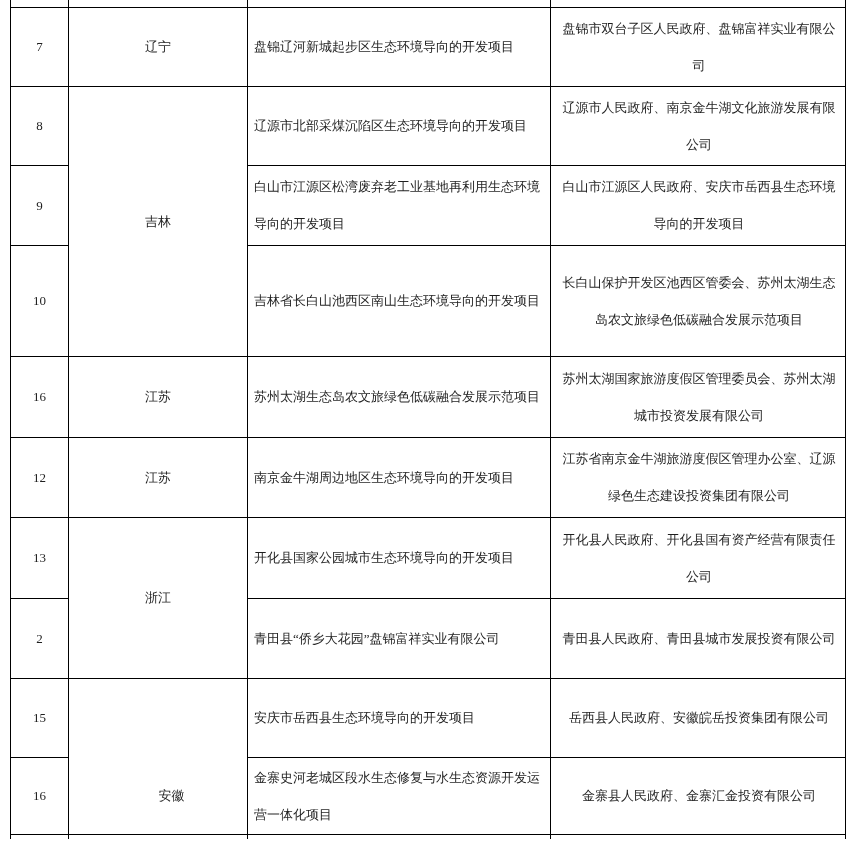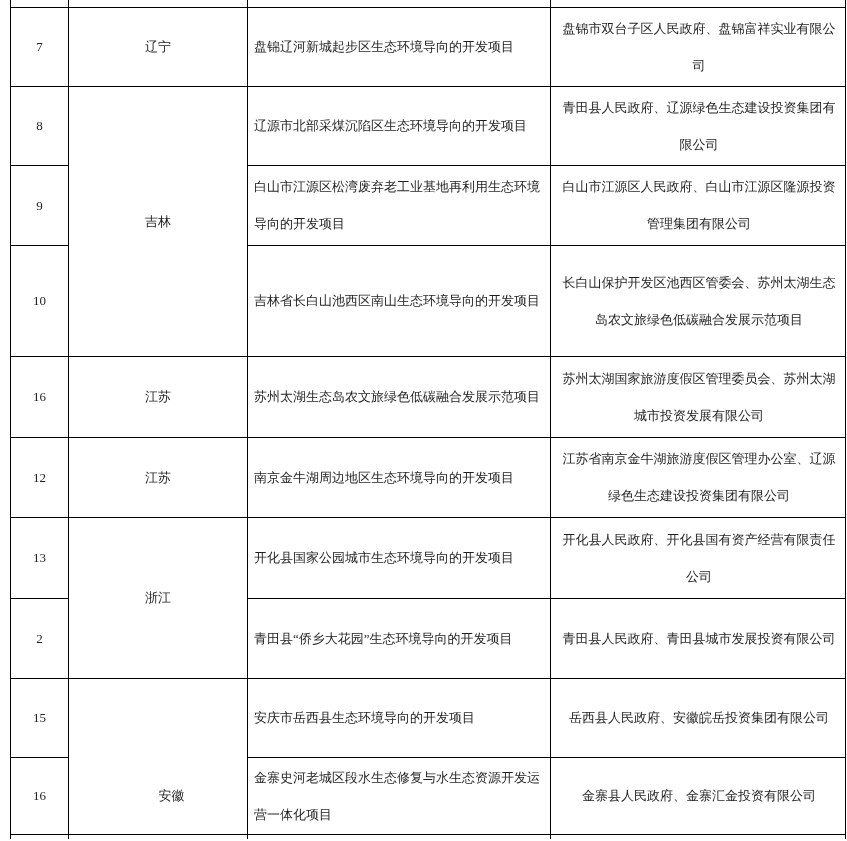--- a/index.html
+++ b/index.html
@@ -65,27 +65,27 @@
         <td class="c-num">7</td>
         <td class="c-prov" rowspan="1">辽宁</td>
         <td class="c-proj">盘锦辽河新城起步区生态环境导向的开发项目</td>
         <td class="c-org">盘锦市双台子区人民政府、盘锦富祥实业有限公司</td>
       </tr>
 
       <tr class="h79">
         <td class="c-num">8</td>
         <td class="c-prov" rowspan="3">吉林</td>
         <td class="c-proj">辽源市北部采煤沉陷区生态环境导向的开发项目</td>
-        <td class="c-org">青田县人民政府、辽源绿色生态建设投资集团有限公司</td>
+        <td class="c-org">辽源市人民政府、南京金牛湖文化旅游发展有限公司</td>
       </tr>
 
       <tr class="h80">
         <td class="c-num">9</td>
         <td class="c-proj">白山市江源区松湾废弃老工业基地再利用生态环境导向的开发项目</td>
-        <td class="c-org">白山市江源区人民政府、白山市江源区隆源投资管理集团有限公司</td>
+        <td class="c-org">白山市江源区人民政府、安庆市岳西县生态环境导向的开发项目</td>
       </tr>
 
       <tr class="h111">
         <td class="c-num">10</td>
         <td class="c-proj">吉林省长白山池西区南山生态环境导向的开发项目</td>
         <td class="c-org">长白山保护开发区池西区管委会、苏州太湖生态岛农文旅绿色低碳融合发展示范项目</td>
       </tr>
 
       <tr class="h81">
         <td class="c-num">16</td>
@@ -103,21 +103,21 @@
 
       <tr class="h81">
         <td class="c-num">13</td>
         <td class="c-prov" rowspan="2">浙江</td>
         <td class="c-proj">开化县国家公园城市生态环境导向的开发项目</td>
         <td class="c-org">开化县人民政府、开化县国有资产经营有限责任公司</td>
       </tr>
 
       <tr class="h80">
         <td class="c-num">2</td>
-        <td class="c-proj">青田县“侨乡大花园”生态环境导向的开发项目</td>
+        <td class="c-proj">青田县“侨乡大花园”盘锦富祥实业有限公司</td>
         <td class="c-org">青田县人民政府、青田县城市发展投资有限公司</td>
       </tr>
 
       <tr class="h79">
         <td class="c-num">15</td>
         <td class="c-prov v-bottom" rowspan="2">安徽</td>
         <td class="c-proj">安庆市岳西县生态环境导向的开发项目</td>
         <td class="c-org">岳西县人民政府、安徽皖岳投资集团有限公司</td>
       </tr>
 

